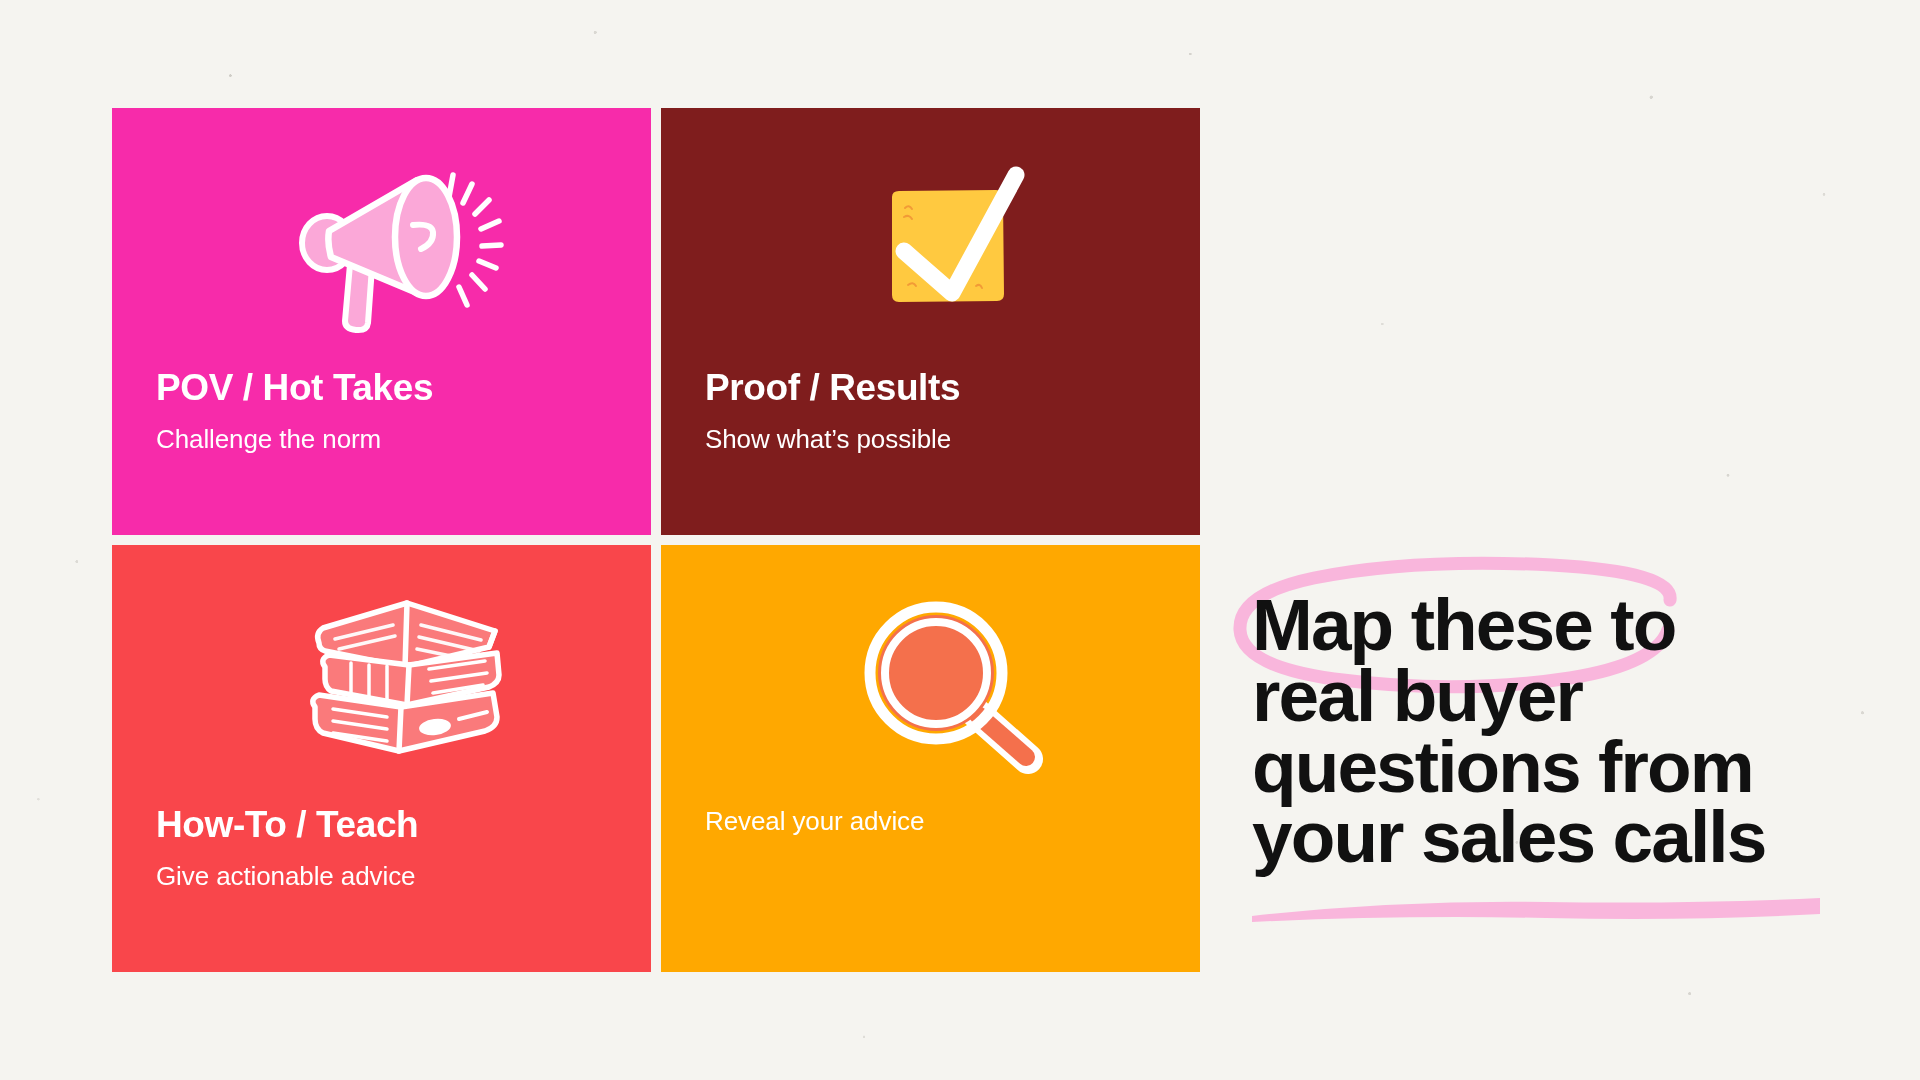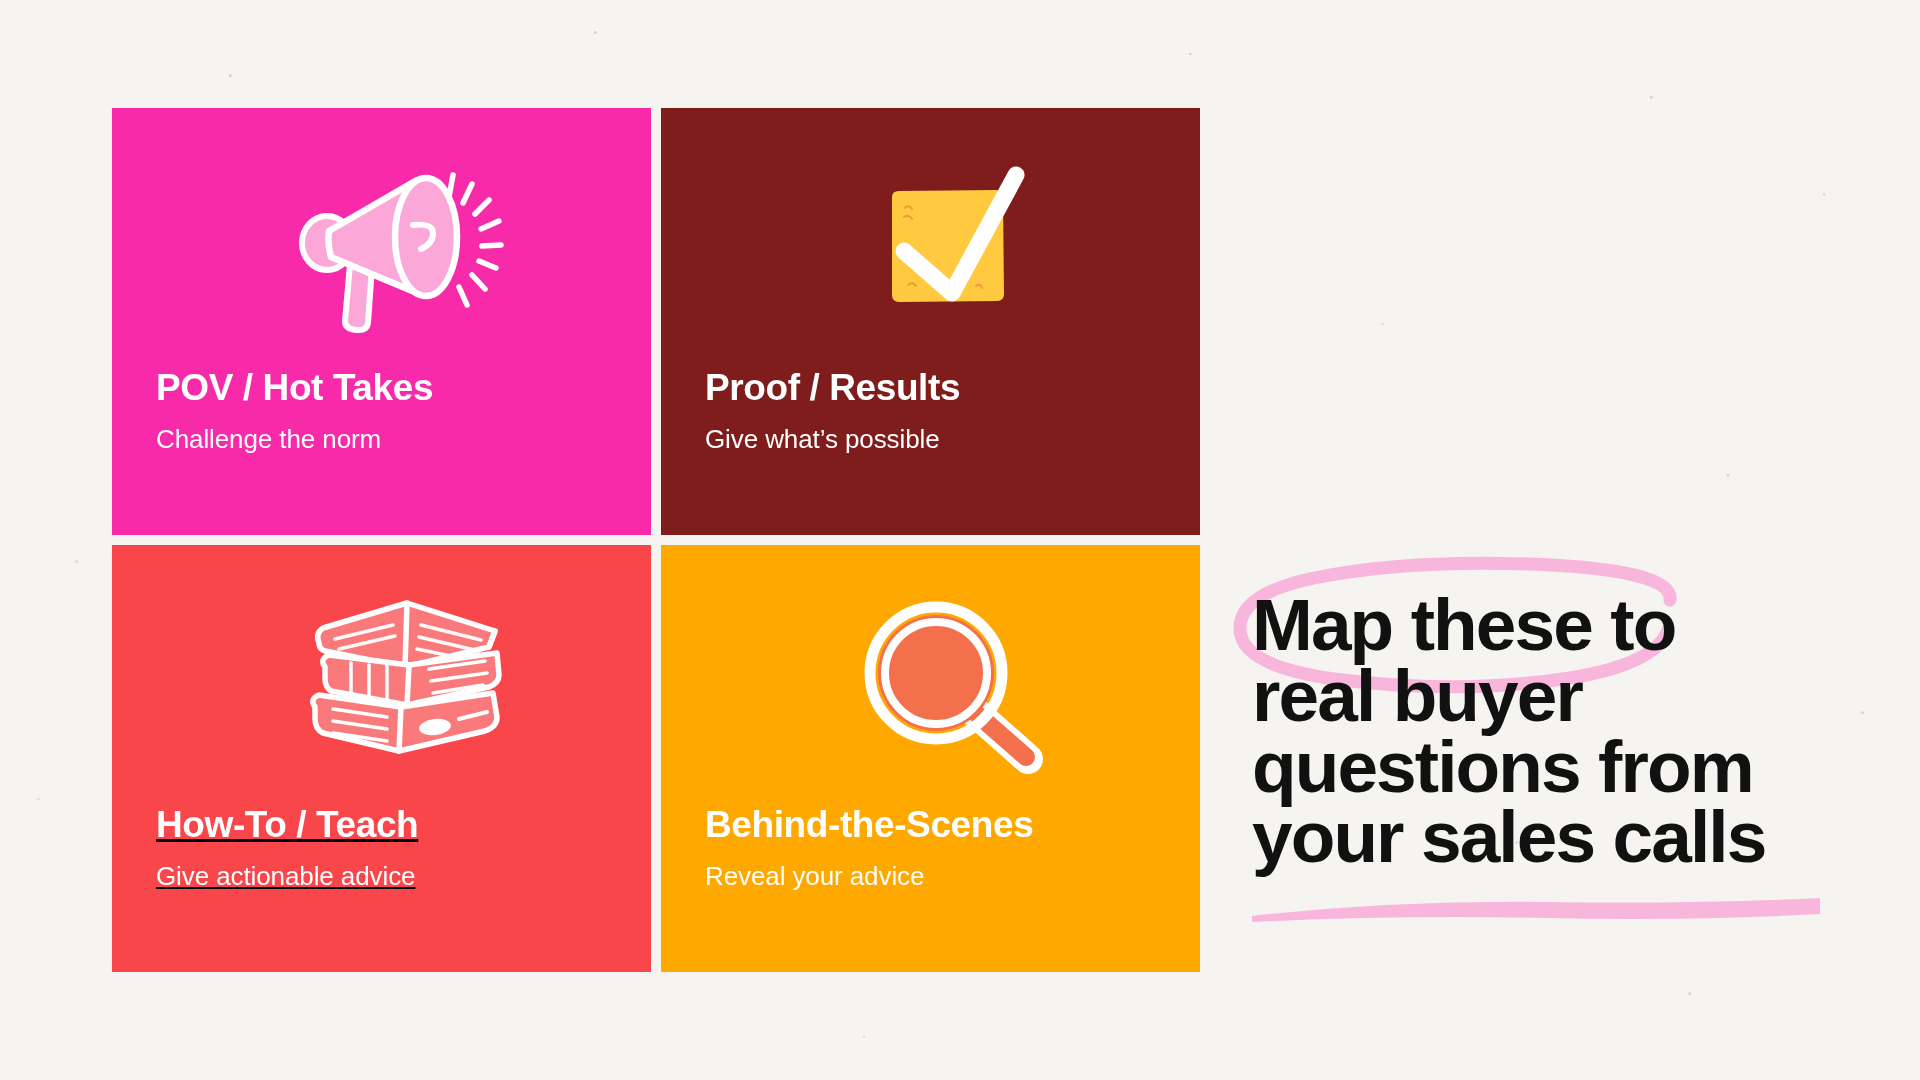--- a/index.html
+++ b/index.html
@@ -185,24 +185,24 @@
           <path d="M57 55 q4 -4 7 1"></path>
           <path d="M56 64 q5 -3 8 2"></path>
           <path d="M60 132 q5 -4 8 1"></path>
           <path d="M128 133 q4 -3 6 2"></path>
         </g>
 
         <path d="M56 98 L104 140 L168 22" fill="none" stroke="#FFFFFF" stroke-width="17" stroke-linecap="round" stroke-linejoin="round"></path>
       </svg>
     </div>
     <div class="tile-title">Proof / Results</div>
-    <div class="tile-sub">Give what’s possible</div>
-  </div>
-
-  <div class="tile" id="tile-2" style="background-color: rgb(249, 70, 75); text-decoration: underline;">
+    <div class="tile-sub">Show what’s possible</div>
+  </div>
+
+  <div class="tile" id="tile-2" style="background-color: rgb(249, 70, 75);">
     <div class="tile-icon">
       <svg width="230" height="180" viewBox="0 0 230 180" aria-hidden="true">
         <g stroke="#FFFFFF" stroke-width="5.5" stroke-linejoin="round" stroke-linecap="round">
 
           <path d="M30 48 Q26 38 34 33 L118 8 L206 36 L200 52 L116 72 L36 56 Q30 54 30 48 Z" fill="#FA7A7B"></path>
           <path d="M118 8 L116 72" fill="none"></path>
           <path d="M206 36 L200 52" fill="none"></path>
           <g stroke-width="3.5" opacity=".95" fill="none">
             <path d="M46 44 L104 30"></path>
             <path d="M50 54 L106 41"></path>
@@ -244,21 +244,20 @@
 
         <path d="M126 120 L178 166" stroke="#FFFFFF" stroke-width="30" stroke-linecap="round" fill="none"></path>
         <path d="M128 122 L176 164" stroke="#F4704C" stroke-width="18" stroke-linecap="round" fill="none"></path>
 
         <circle cx="86" cy="80" r="66" fill="none" stroke="#FFFFFF" stroke-width="11"></circle>
         <circle cx="86" cy="80" r="58" fill="#F4704C" stroke="none"></circle>
         <circle cx="86" cy="80" r="51" fill="none" stroke="#FFFFFF" stroke-width="8"></circle>
         <circle cx="86" cy="80" r="46" fill="#F4704C" stroke="none"></circle>
       </svg>
     </div>
-    <div class="tile-title">Behind-the-Scenes</div>
     <div class="tile-sub">Reveal your advice</div>
   </div>
 
 </div>
 
 <div id="headline-block">
 
   <svg id="circle-annotation" viewBox="0 0 530 138" aria-hidden="true">
     <path d="M448 44 Q452 16 330 9 Q190 2 92 22 Q16 38 18 74 Q20 110 112 123 Q236 139 348 122 Q434 108 446 74" fill="none" stroke="#F9B6DC" stroke-width="13" stroke-linecap="round"></path>
   </svg>

